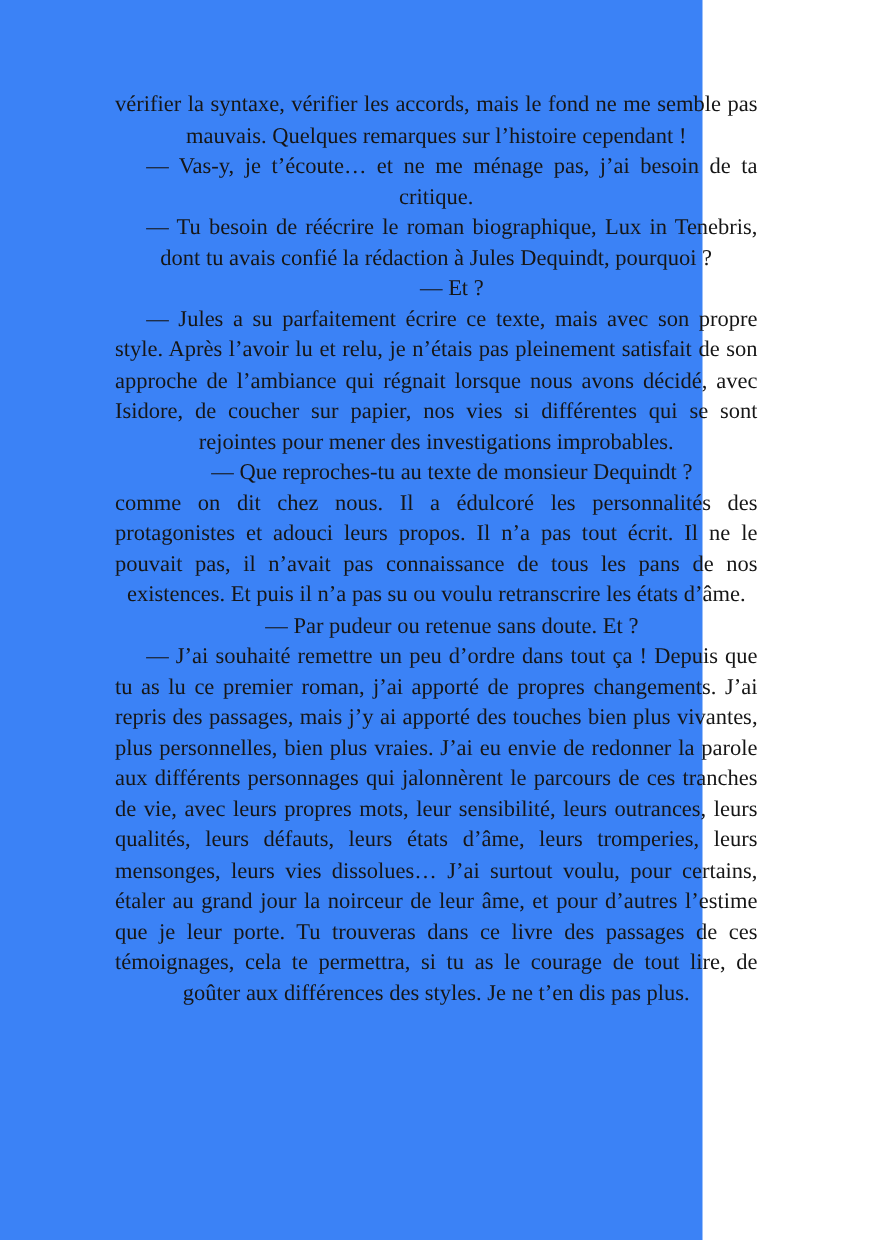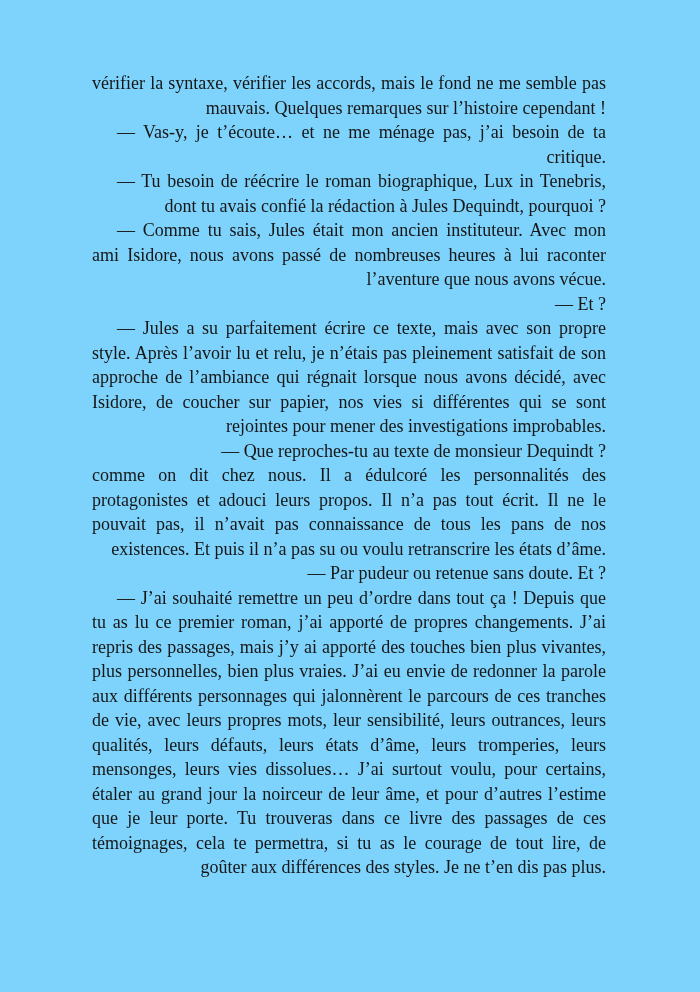--- a/index.html
+++ b/index.html
@@ -7,42 +7,42 @@
     padding: 0;
   }
   body {
     width: 700px;
     height: 992px;
     background: #ffffff;
     overflow: hidden;
   }
   .page {
     position: relative;
-    width: 700px;
+    width: 562px;
     height: 992px;
-    background: #7dd3fc;
+    background: #3b82f6;
   }
   .text-block {
     position: absolute;
     left: 92px;
     top: 71px;
     width: 514px;
     font-family: "Liberation Serif", "DejaVu Serif", serif;
     font-size: 18px;
     line-height: 24.5px;
     color: #161616;
   }
   .para {
     margin: 0;
     padding: 0;
   }
   .line {
     height: 24.5px;
     overflow: hidden;
-    text-align: right;
+    text-align: center;
     white-space: normal;
   }
   .line.fill {
     text-align: justify;
     text-align-last: justify;
   }
   .line.indent {
     text-indent: 25px;
   }
 </style>
@@ -55,25 +55,20 @@
         <div class="line fill">vérifier la syntaxe, vérifier les accords, mais le fond ne me semble pas</div>
         <div class="line">mauvais. Quelques remarques sur l’histoire cependant !</div>
       </div>
       <div class="para">
         <div class="line fill indent">— Vas-y, je t’écoute… et ne me ménage pas, j’ai besoin de ta</div>
         <div class="line">critique.</div>
       </div>
       <div class="para">
         <div class="line fill indent">— Tu besoin de réécrire le roman biographique, Lux in Tenebris,</div>
         <div class="line">dont tu avais confié la rédaction à Jules Dequindt, pourquoi ?</div>
-      </div>
-      <div class="para">
-        <div class="line fill indent">— Comme tu sais, Jules était mon ancien instituteur. Avec mon</div>
-        <div class="line fill">ami Isidore, nous avons passé de nombreuses heures à lui raconter</div>
-        <div class="line">l’aventure que nous avons vécue.</div>
       </div>
       <div class="para">
         <div class="line indent">— Et ?</div>
       </div>
       <div class="para">
         <div class="line fill indent">— Jules a su parfaitement écrire ce texte, mais avec son propre</div>
         <div class="line fill">style. Après l’avoir lu et relu, je n’étais pas pleinement satisfait de son</div>
         <div class="line fill">approche de l’ambiance qui régnait lorsque nous avons décidé, avec</div>
         <div class="line fill">Isidore, de coucher sur papier, nos vies si différentes qui se sont</div>
         <div class="line">rejointes pour mener des investigations improbables.</div>

